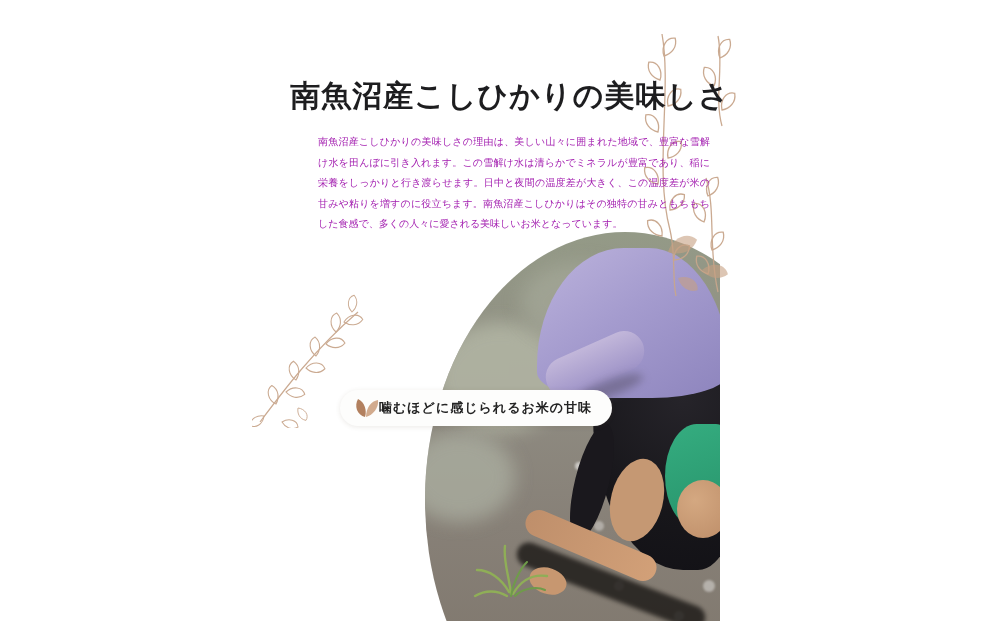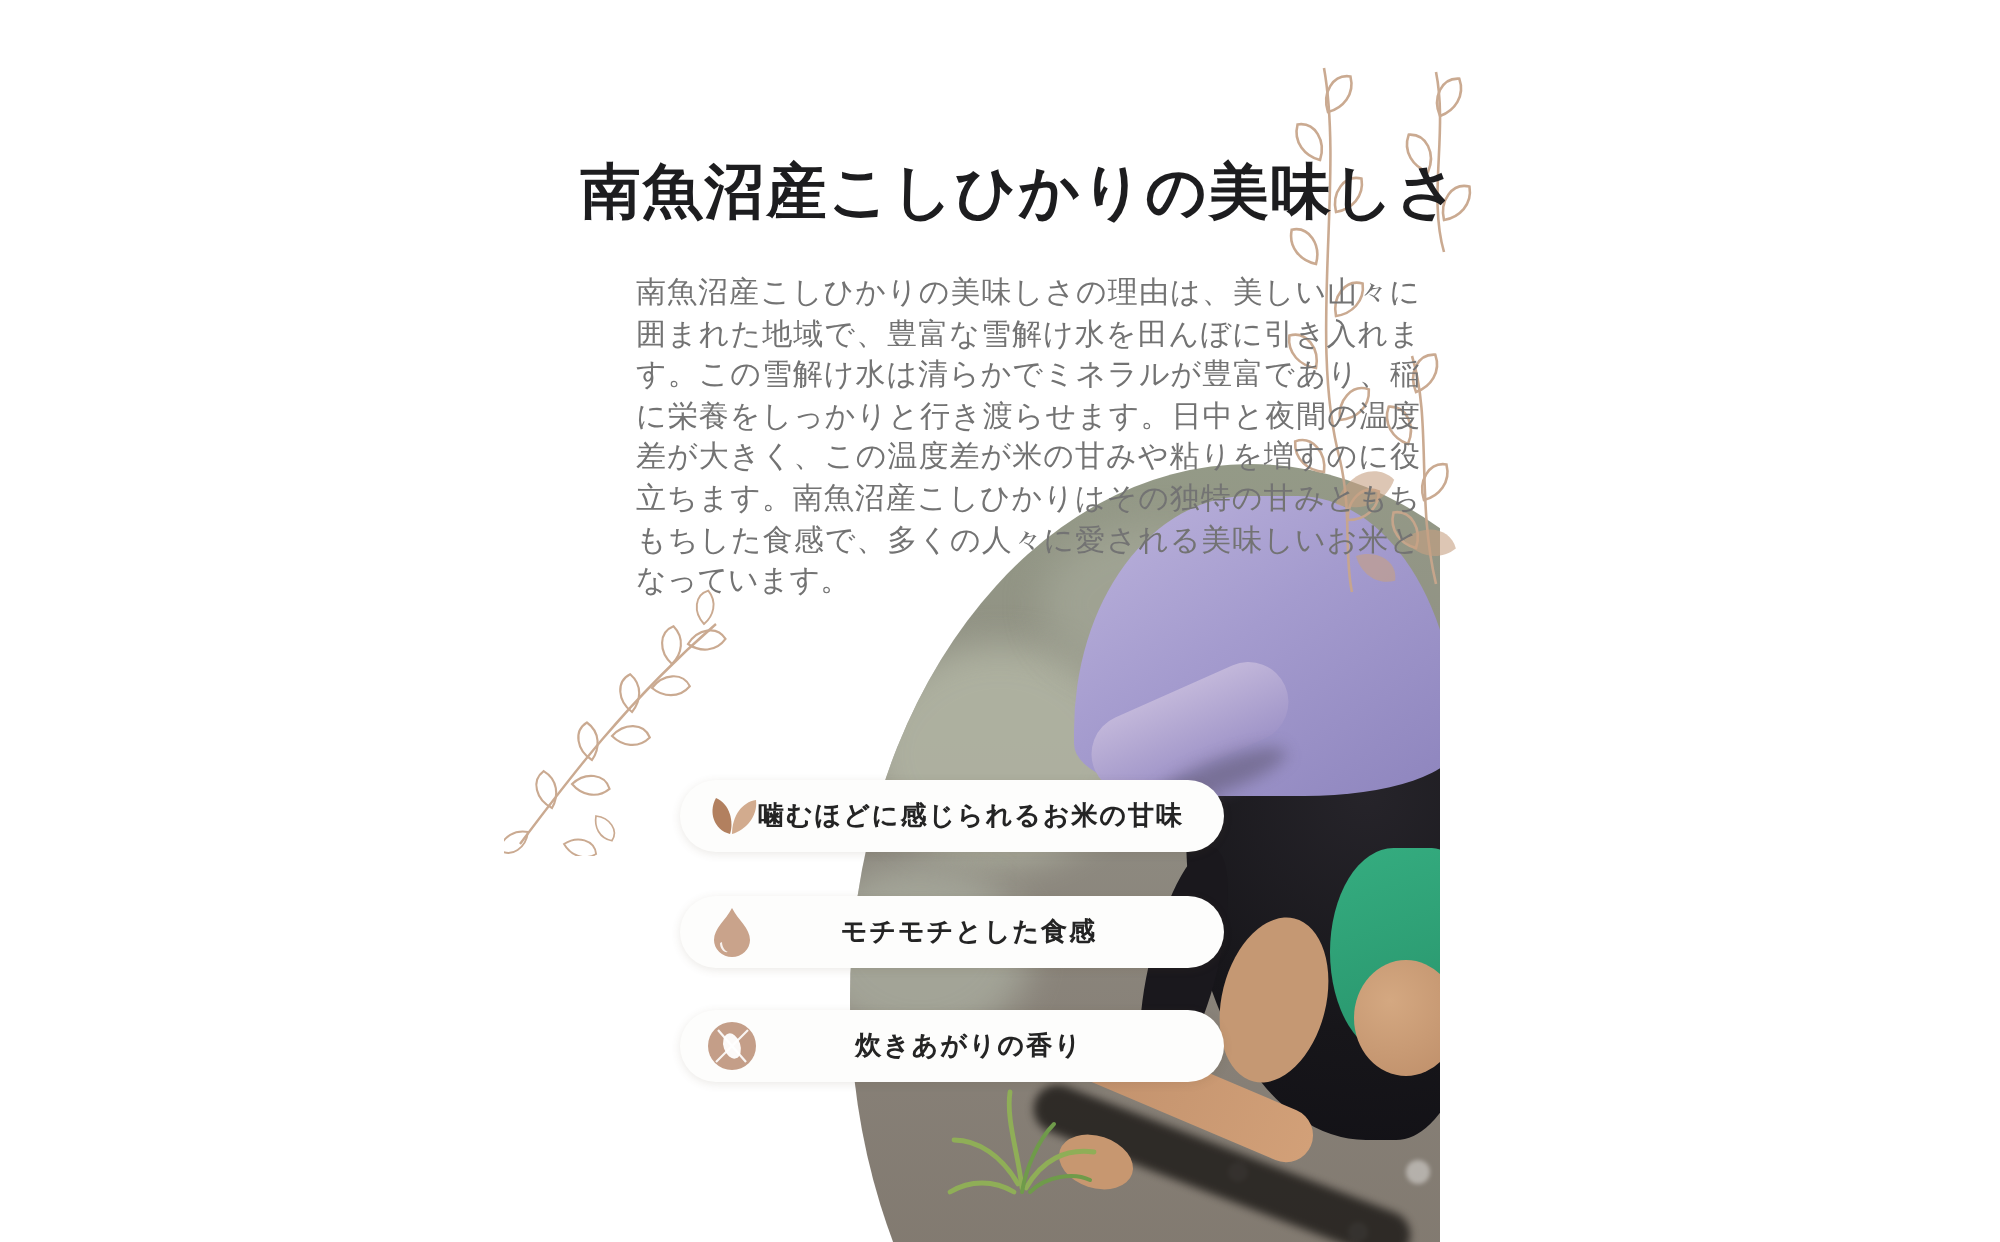--- a/index.html
+++ b/index.html
@@ -9,21 +9,21 @@
   }
   #stage{position:relative;width:1000px;height:621px;background:#ffffff;text-decoration:underline;}
 
   
   .title{
     position:absolute;left:260px;top:56px;width:500px;text-align:center;
     font-size:30px;font-weight:700;color:#1d1d1f;letter-spacing:1px;z-index:5;
   }
   .intro{
     position:absolute;left:318px;top:122px;width:392px;
-    font-size:15px;line-height:20.6px;color:#737373;
+    font-size:10px;line-height:20.6px;color:#a21caf;
     text-align:justify;z-index:3;
   }
 
   
   .photo-clip{
     position:absolute;left:425px;top:232px;width:295px;height:389px;
     overflow:hidden;z-index:1;
   }
   .photo-ellipse{
     position:absolute;left:0;top:0;width:400px;height:536px;
@@ -205,37 +205,15 @@
   <div class="pill p1">
     <span class="pill-icon">
       <svg width="26" height="24" viewBox="0 0 26 24">
         <path d="M12,21 C4,19 1,10 5,3 C12,6 14,15 12,21 Z" fill="#b2805f"></path>
         <path d="M13,21 C13,12 18,5 25,4 C26,12 20,19 13,21 Z" fill="#d2ab8e"></path>
       </svg>
     </span>
     <span class="pill-label">噛むほどに感じられるお米の甘味</span>
   </div>
 
-  <div class="pill p2">
-    <span class="pill-icon">
-      <svg width="20" height="26" viewBox="0 0 20 26">
-        <path d="M10,1 C13,7 19,11 19,17 A9,8.5 0 1 1 1,17 C1,11 7,7 10,1 Z" fill="#c9a38b"></path>
-        <path d="M5,18 C5,20.5 6.5,22.5 8,23 C6,23.5 4,21.5 4,18.5 Z" fill="#ffffff" opacity="0.85"></path>
-      </svg>
-    </span>
-    <span class="pill-label">モチモチとした食感</span>
-  </div>
-
-  <div class="pill p3">
-    <span class="pill-icon">
-      <svg width="26" height="26" viewBox="0 0 26 26">
-        <circle cx="13" cy="13" r="12" fill="#c49e88"></circle>
-        <g stroke="#ffffff" stroke-width="1.1" opacity="0.9">
-          <line x1="5" y1="21" x2="21" y2="5"></line>
-          <line x1="6" y1="5" x2="20" y2="21"></line>
-        </g>
-        <ellipse cx="13" cy="13" rx="4.2" ry="6.5" fill="#ffffff" opacity="0.95" transform="rotate(-18 13 13)"></ellipse>
-      </svg>
-    </span>
-    <span class="pill-label">炊きあがりの香り</span>
-  </div>
+
 
 </div>
 
 </body></html>

